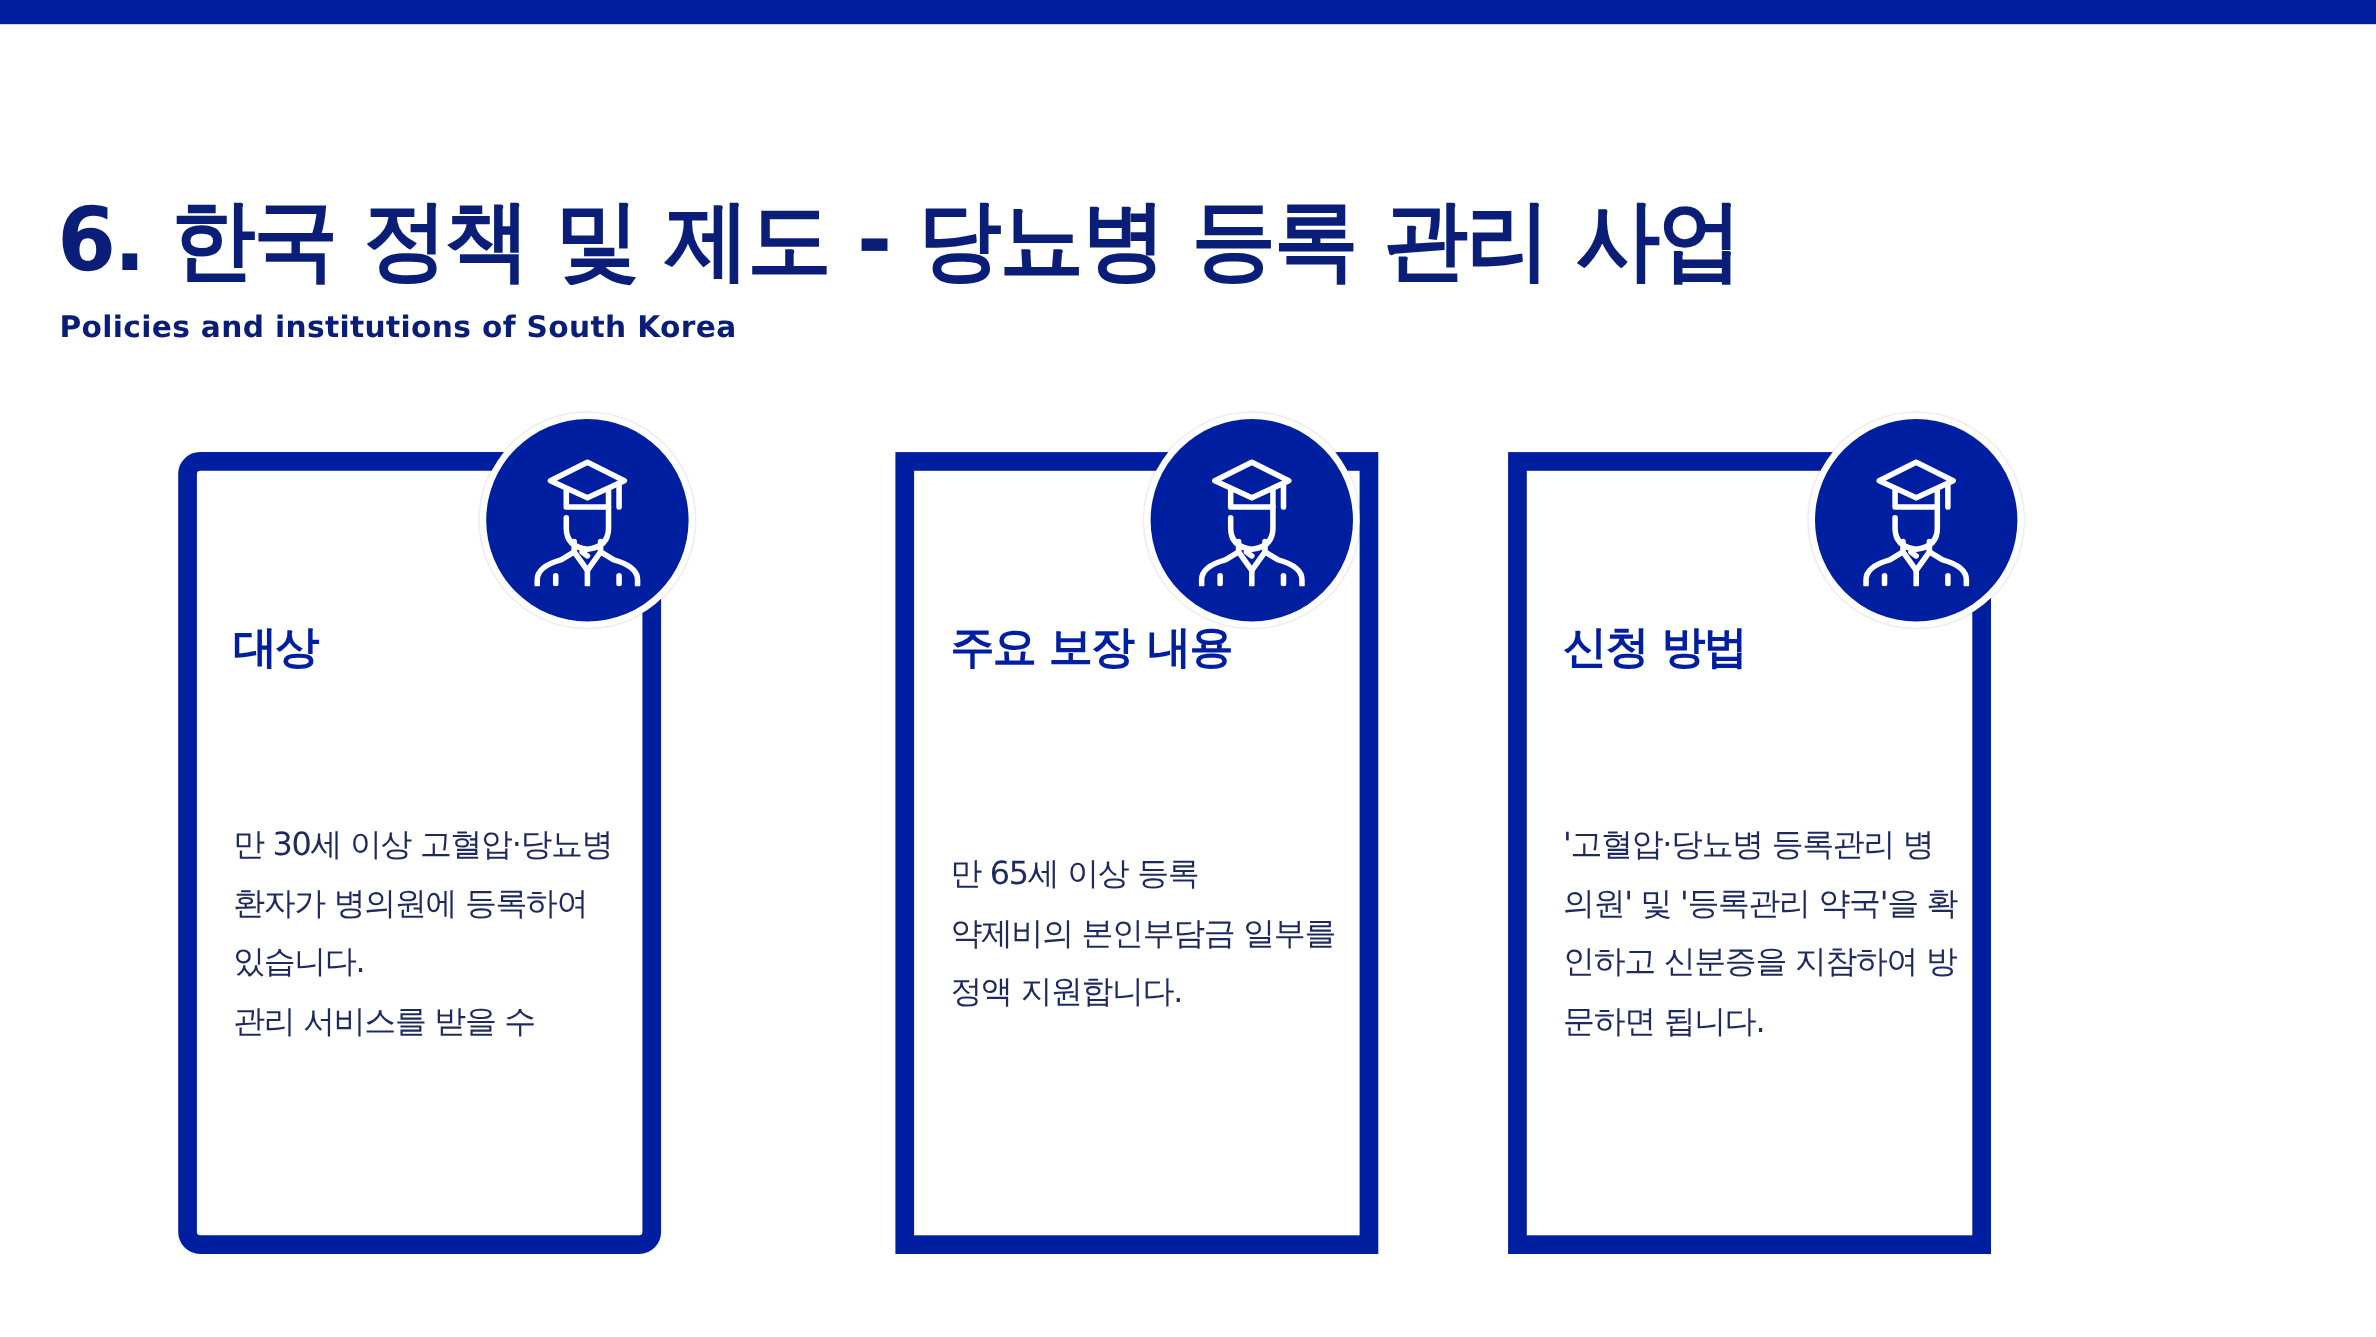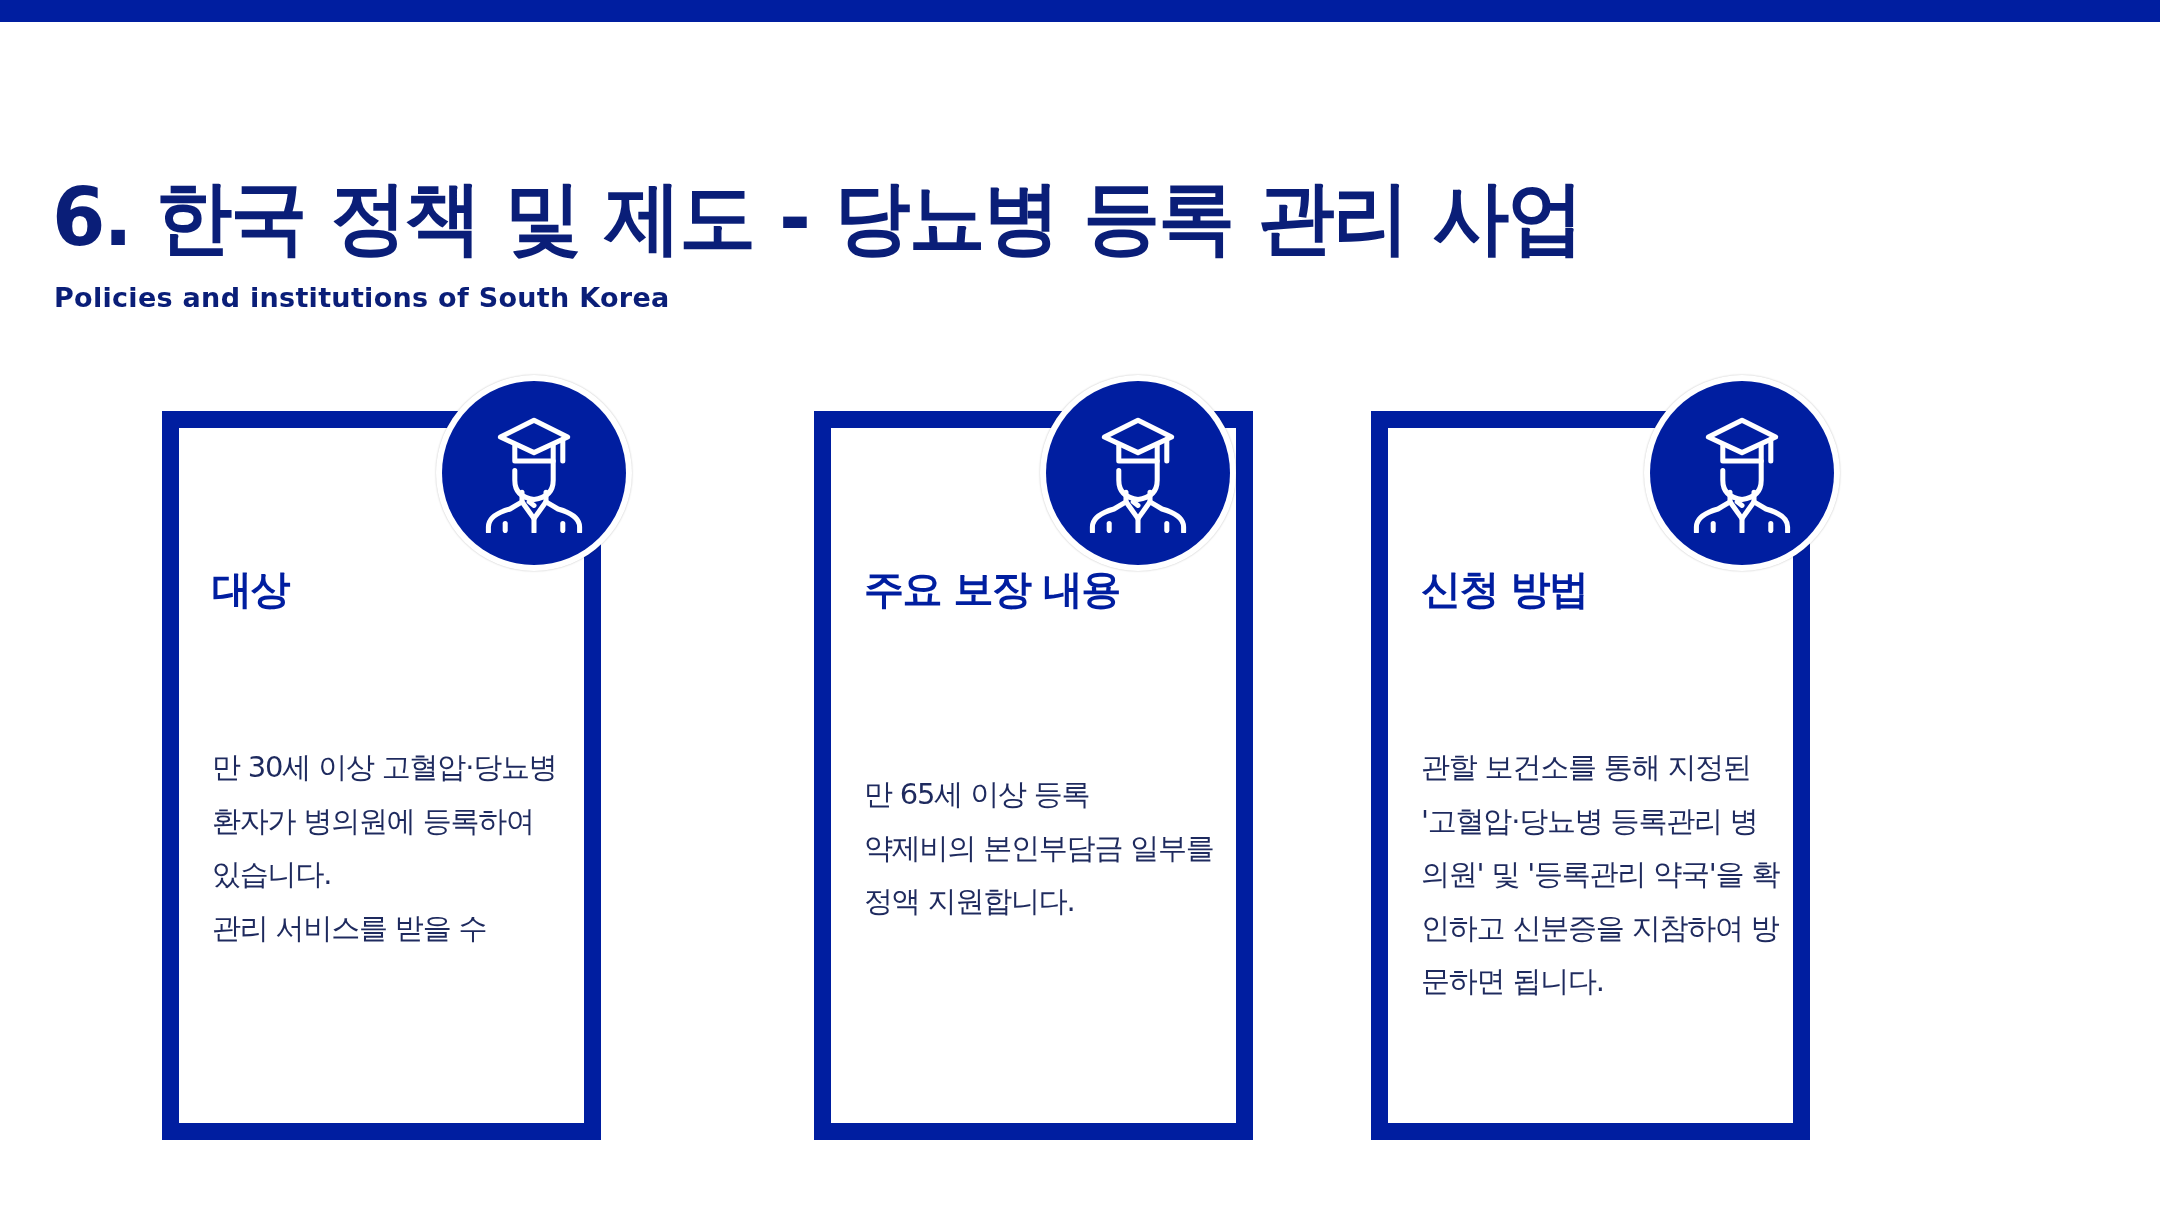--- a/index.html
+++ b/index.html
@@ -104,21 +104,21 @@
     }
   </style>
 </head>
 <body>
 
 <div class="top-bar"></div>
 
 <h1 class="page-title">6. 한국 정책 및 제도 - 당뇨병 등록 관리 사업</h1>
 <p class="page-subtitle">Policies and institutions of South Korea</p>
 
-<div class="card" style="left:162px;">
+<div class="card" style="left:162px;border-radius:20px;">
   <h2 class="card-heading">대상</h2>
   <p class="card-body" style="top:313px;">
     <span class="line">만 30세 이상 고혈압·당뇨병</span>
     <span class="line">환자가 병의원에 등록하여</span>
     <span class="line">있습니다.</span>
     <span class="line">관리 서비스를 받을 수</span>
   </p>
 </div>
 
 <div class="card" style="left:766px;margin-left:48px;">
@@ -126,21 +126,20 @@
   <p class="card-body" style="top:340px;">
     <span class="line">만 65세 이상 등록</span>
     <span class="line">약제비의 본인부담금 일부를</span>
     <span class="line">정액 지원합니다.</span>
   </p>
 </div>
 
 <div class="card" style="left:1371px;">
   <h2 class="card-heading">신청 방법</h2>
   <p class="card-body" style="top:313px;">
-    <span class="line">관할 보건소를 통해 지정된</span>
     <span class="line">'고혈압·당뇨병 등록관리 병</span>
     <span class="line">의원' 및 '등록관리 약국'을 확</span>
     <span class="line">인하고 신분증을 지참하여 방</span>
     <span class="line">문하면 됩니다.</span>
   </p>
 </div>
 
 <div class="icon-circle" style="left:436px; top:375px;">
   <div class="icon-circle-inner">
     <svg viewBox="0 0 100 100" fill="none" stroke="#FFFFFF" stroke-width="4.2" stroke-linecap="round" stroke-linejoin="round">

